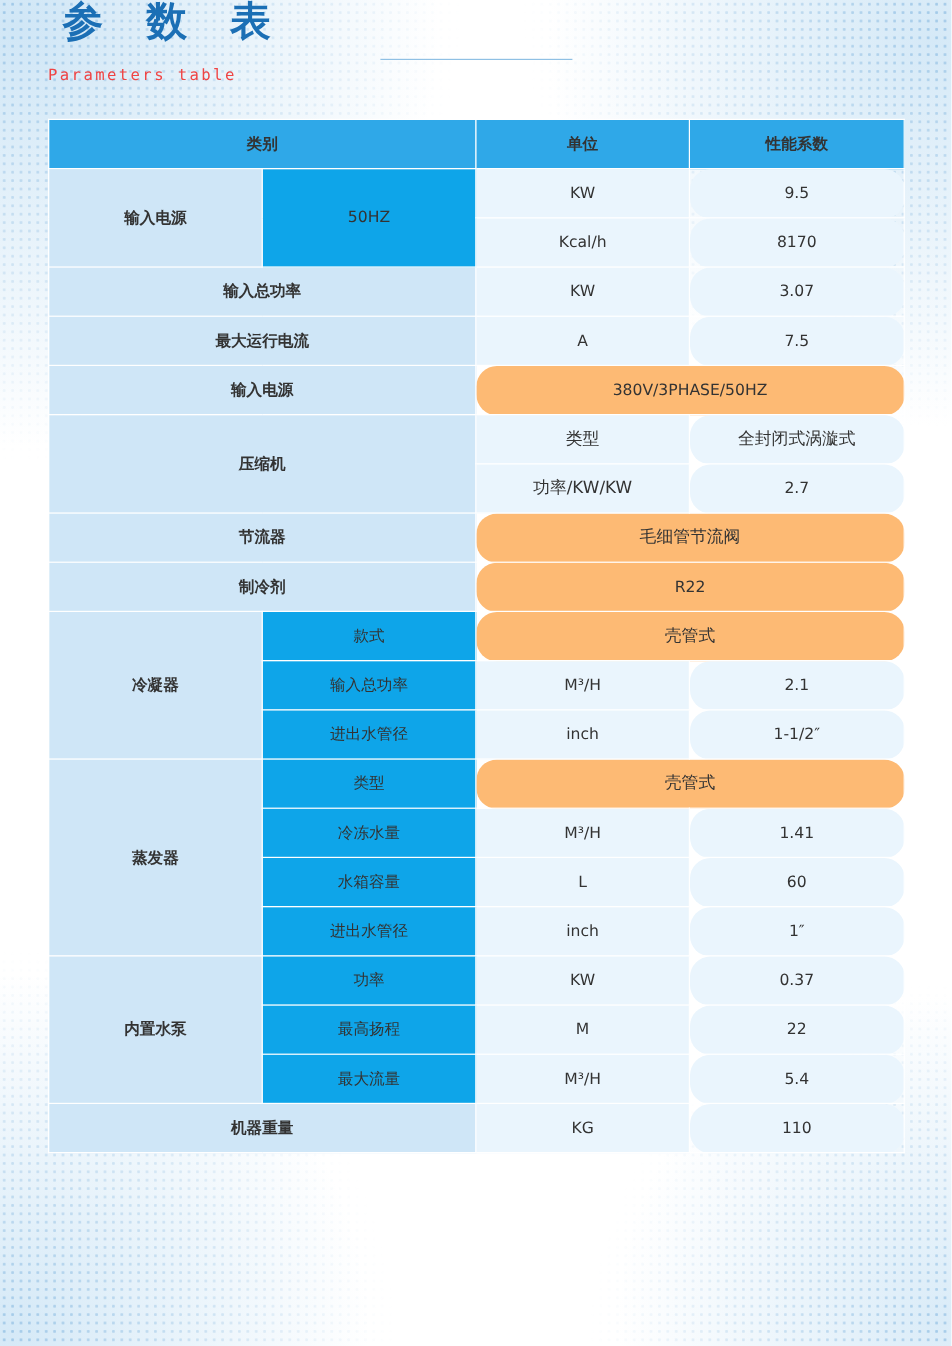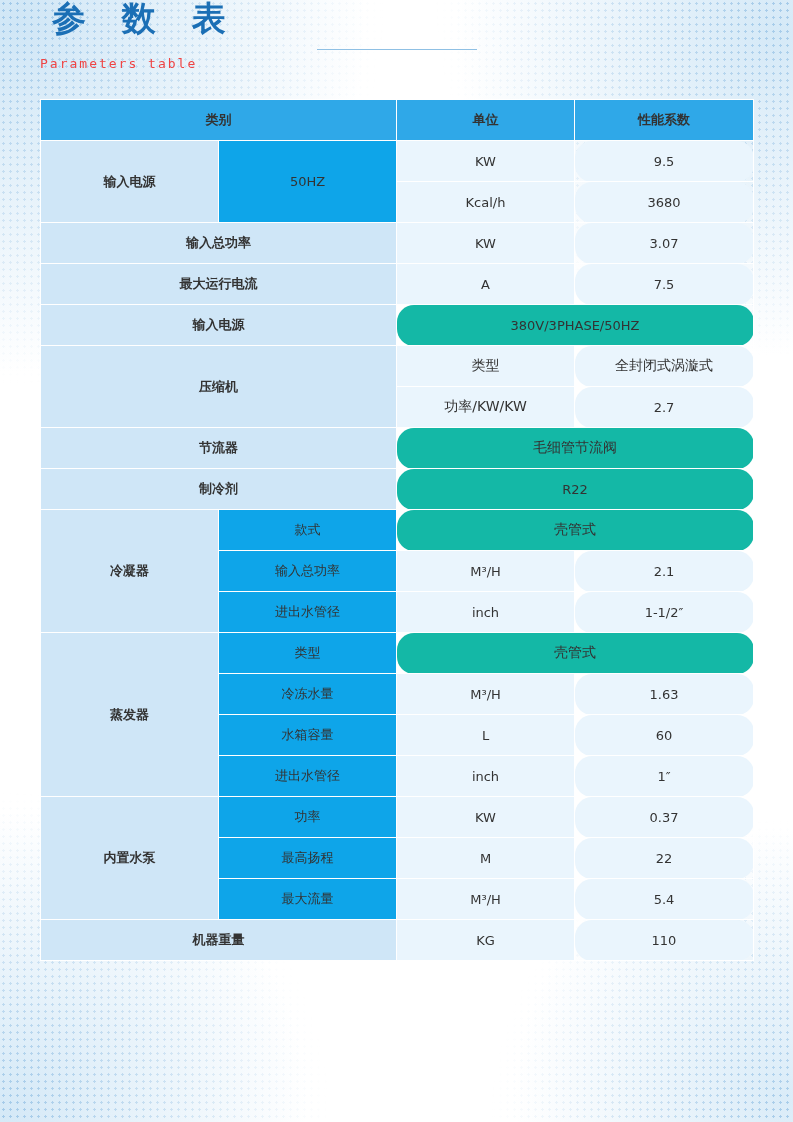--- a/index.html
+++ b/index.html
@@ -122,21 +122,21 @@
     font-family: "DejaVu Sans Mono", monospace;
     font-size: 13px;
     color: #333333;
     border-radius: 17px;
   }
   td.unit.cjk, td.val.cjk {
     font-family: "DejaVu Sans", sans-serif;
     font-size: 14px;
   }
   td.wide {
-    background: #14b8a6;
+    background: #fdba74;
   }
 </style>
 </head>
 <body>
 
 <div class="page-bg"></div>
 
 <div class="content">
 
   <div class="title-wrap">
@@ -162,21 +162,21 @@
     <tbody>
 
       <tr>
         <td class="cat" rowspan="2">输入电源</td>
         <td class="sub" rowspan="2">50HZ</td>
         <td class="unit">KW</td>
         <td class="val">9.5</td>
       </tr>
       <tr>
         <td class="unit">Kcal/h</td>
-        <td class="val">3680</td>
+        <td class="val">8170</td>
       </tr>
 
       <tr>
         <td class="cat" colspan="2">输入总功率</td>
         <td class="unit">KW</td>
         <td class="val">3.07</td>
       </tr>
 
       <tr>
         <td class="cat" colspan="2">最大运行电流</td>
@@ -226,21 +226,21 @@
       </tr>
 
       <tr>
         <td class="cat" rowspan="4">蒸发器</td>
         <td class="sub">类型</td>
         <td class="val wide cjk" colspan="2">壳管式</td>
       </tr>
       <tr>
         <td class="sub">冷冻水量</td>
         <td class="unit">M³/H</td>
-        <td class="val">1.63</td>
+        <td class="val">1.41</td>
       </tr>
       <tr>
         <td class="sub">水箱容量</td>
         <td class="unit">L</td>
         <td class="val">60</td>
       </tr>
       <tr>
         <td class="sub">进出水管径</td>
         <td class="unit">inch</td>
         <td class="val">1″</td>

